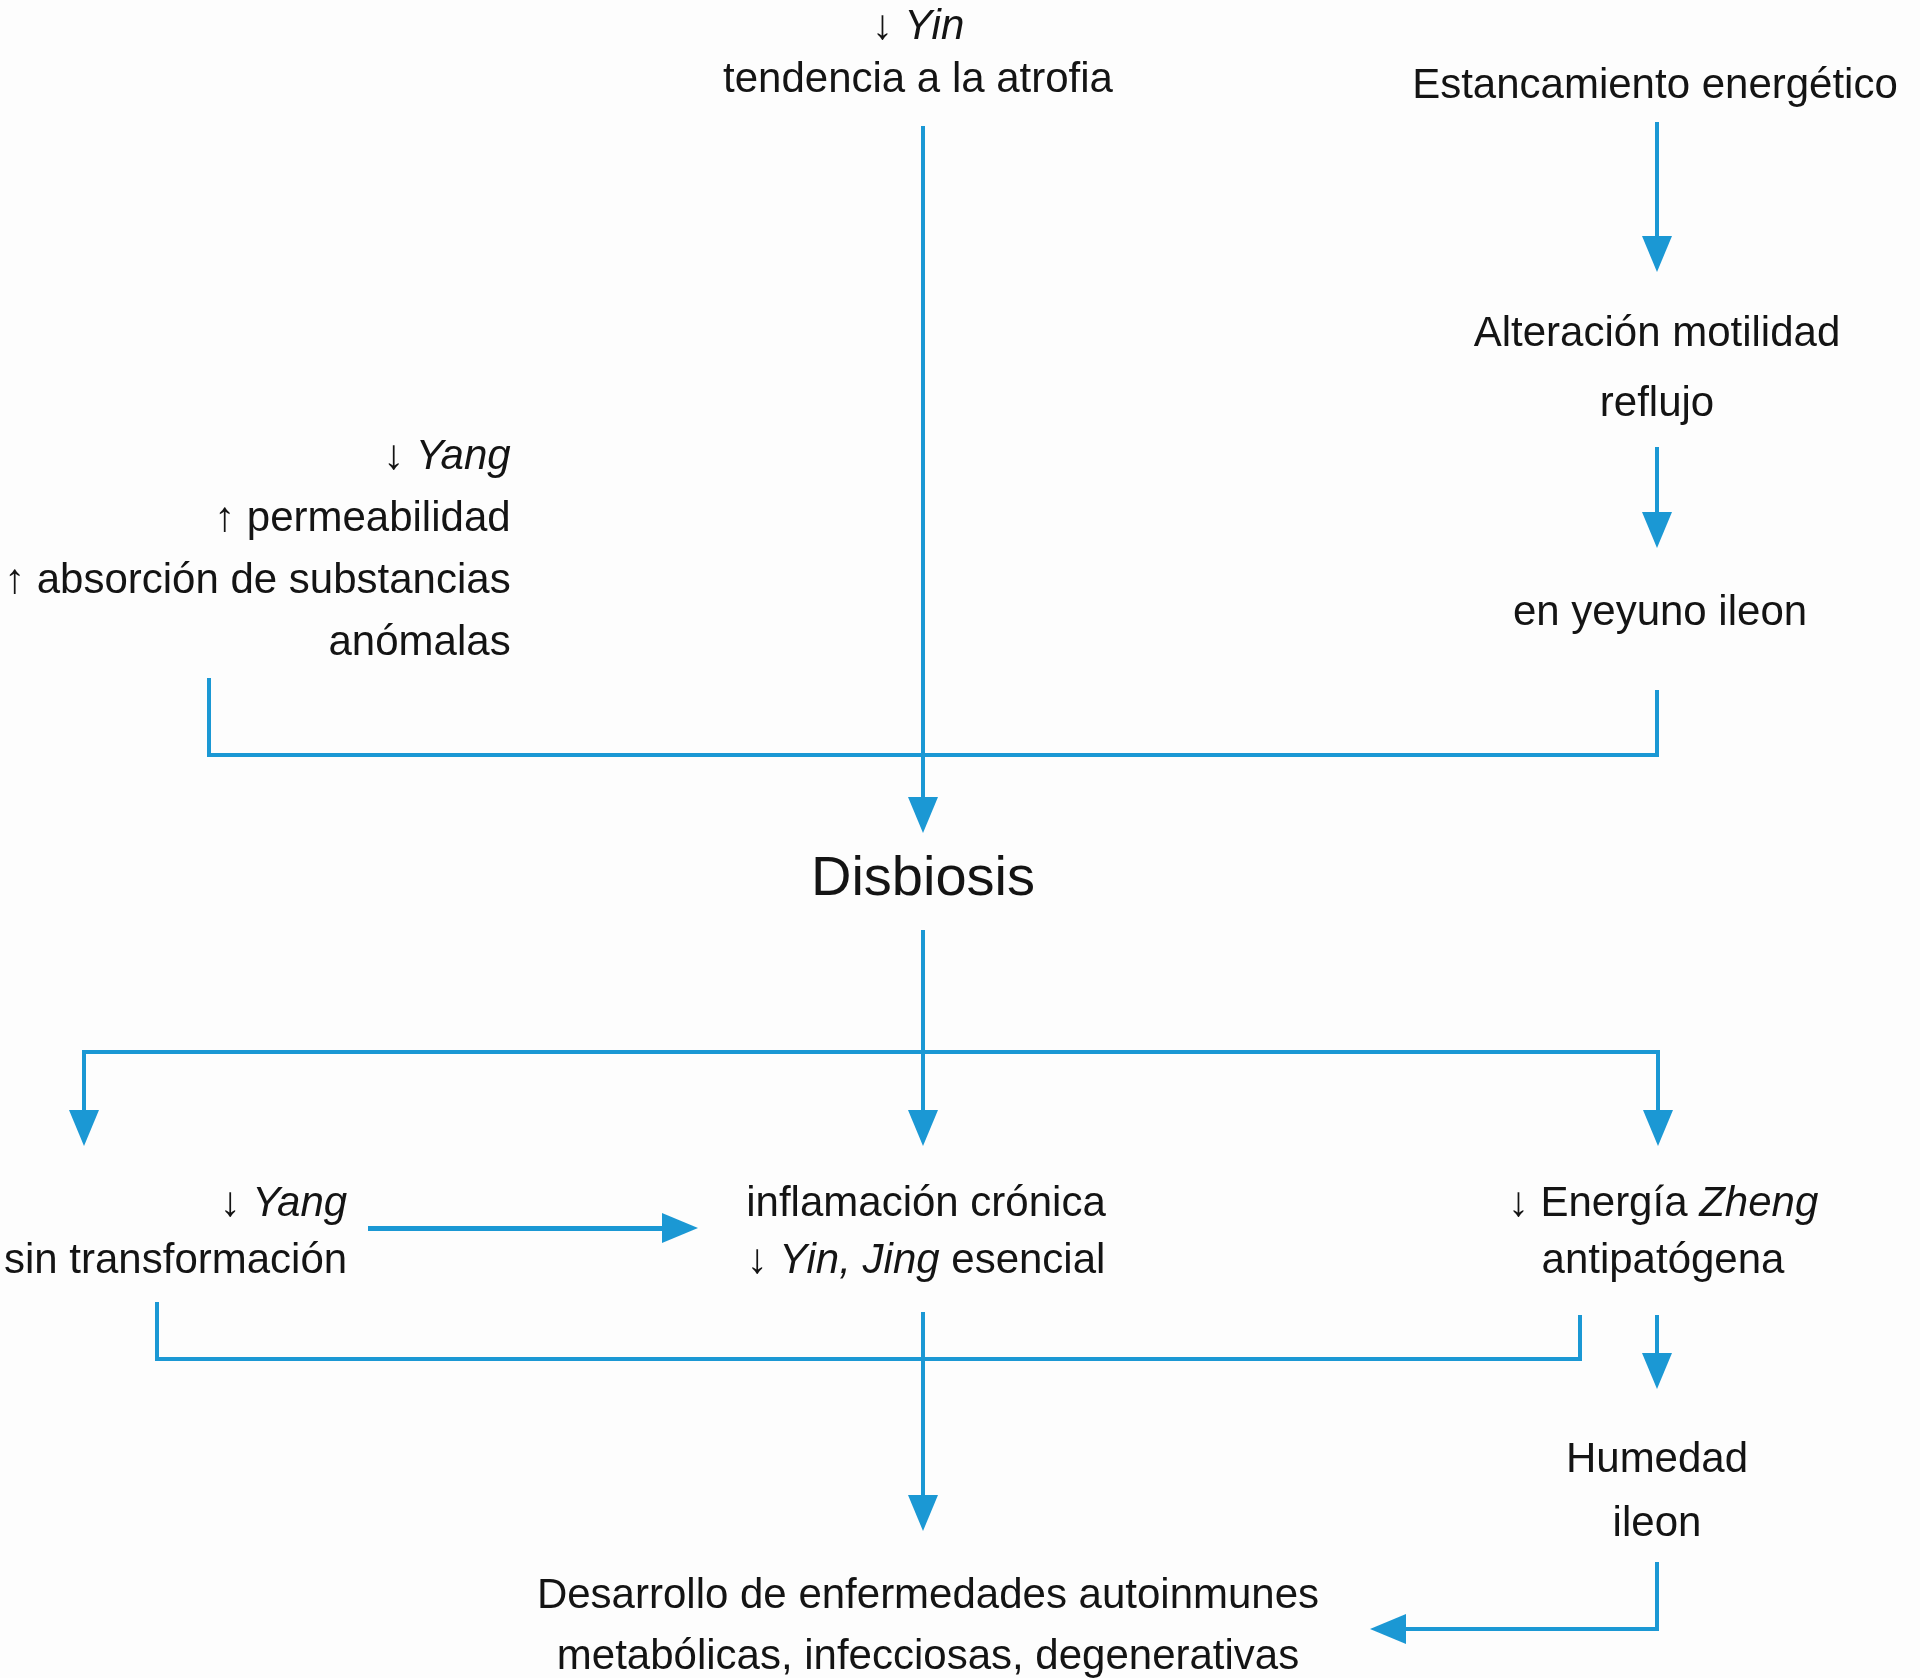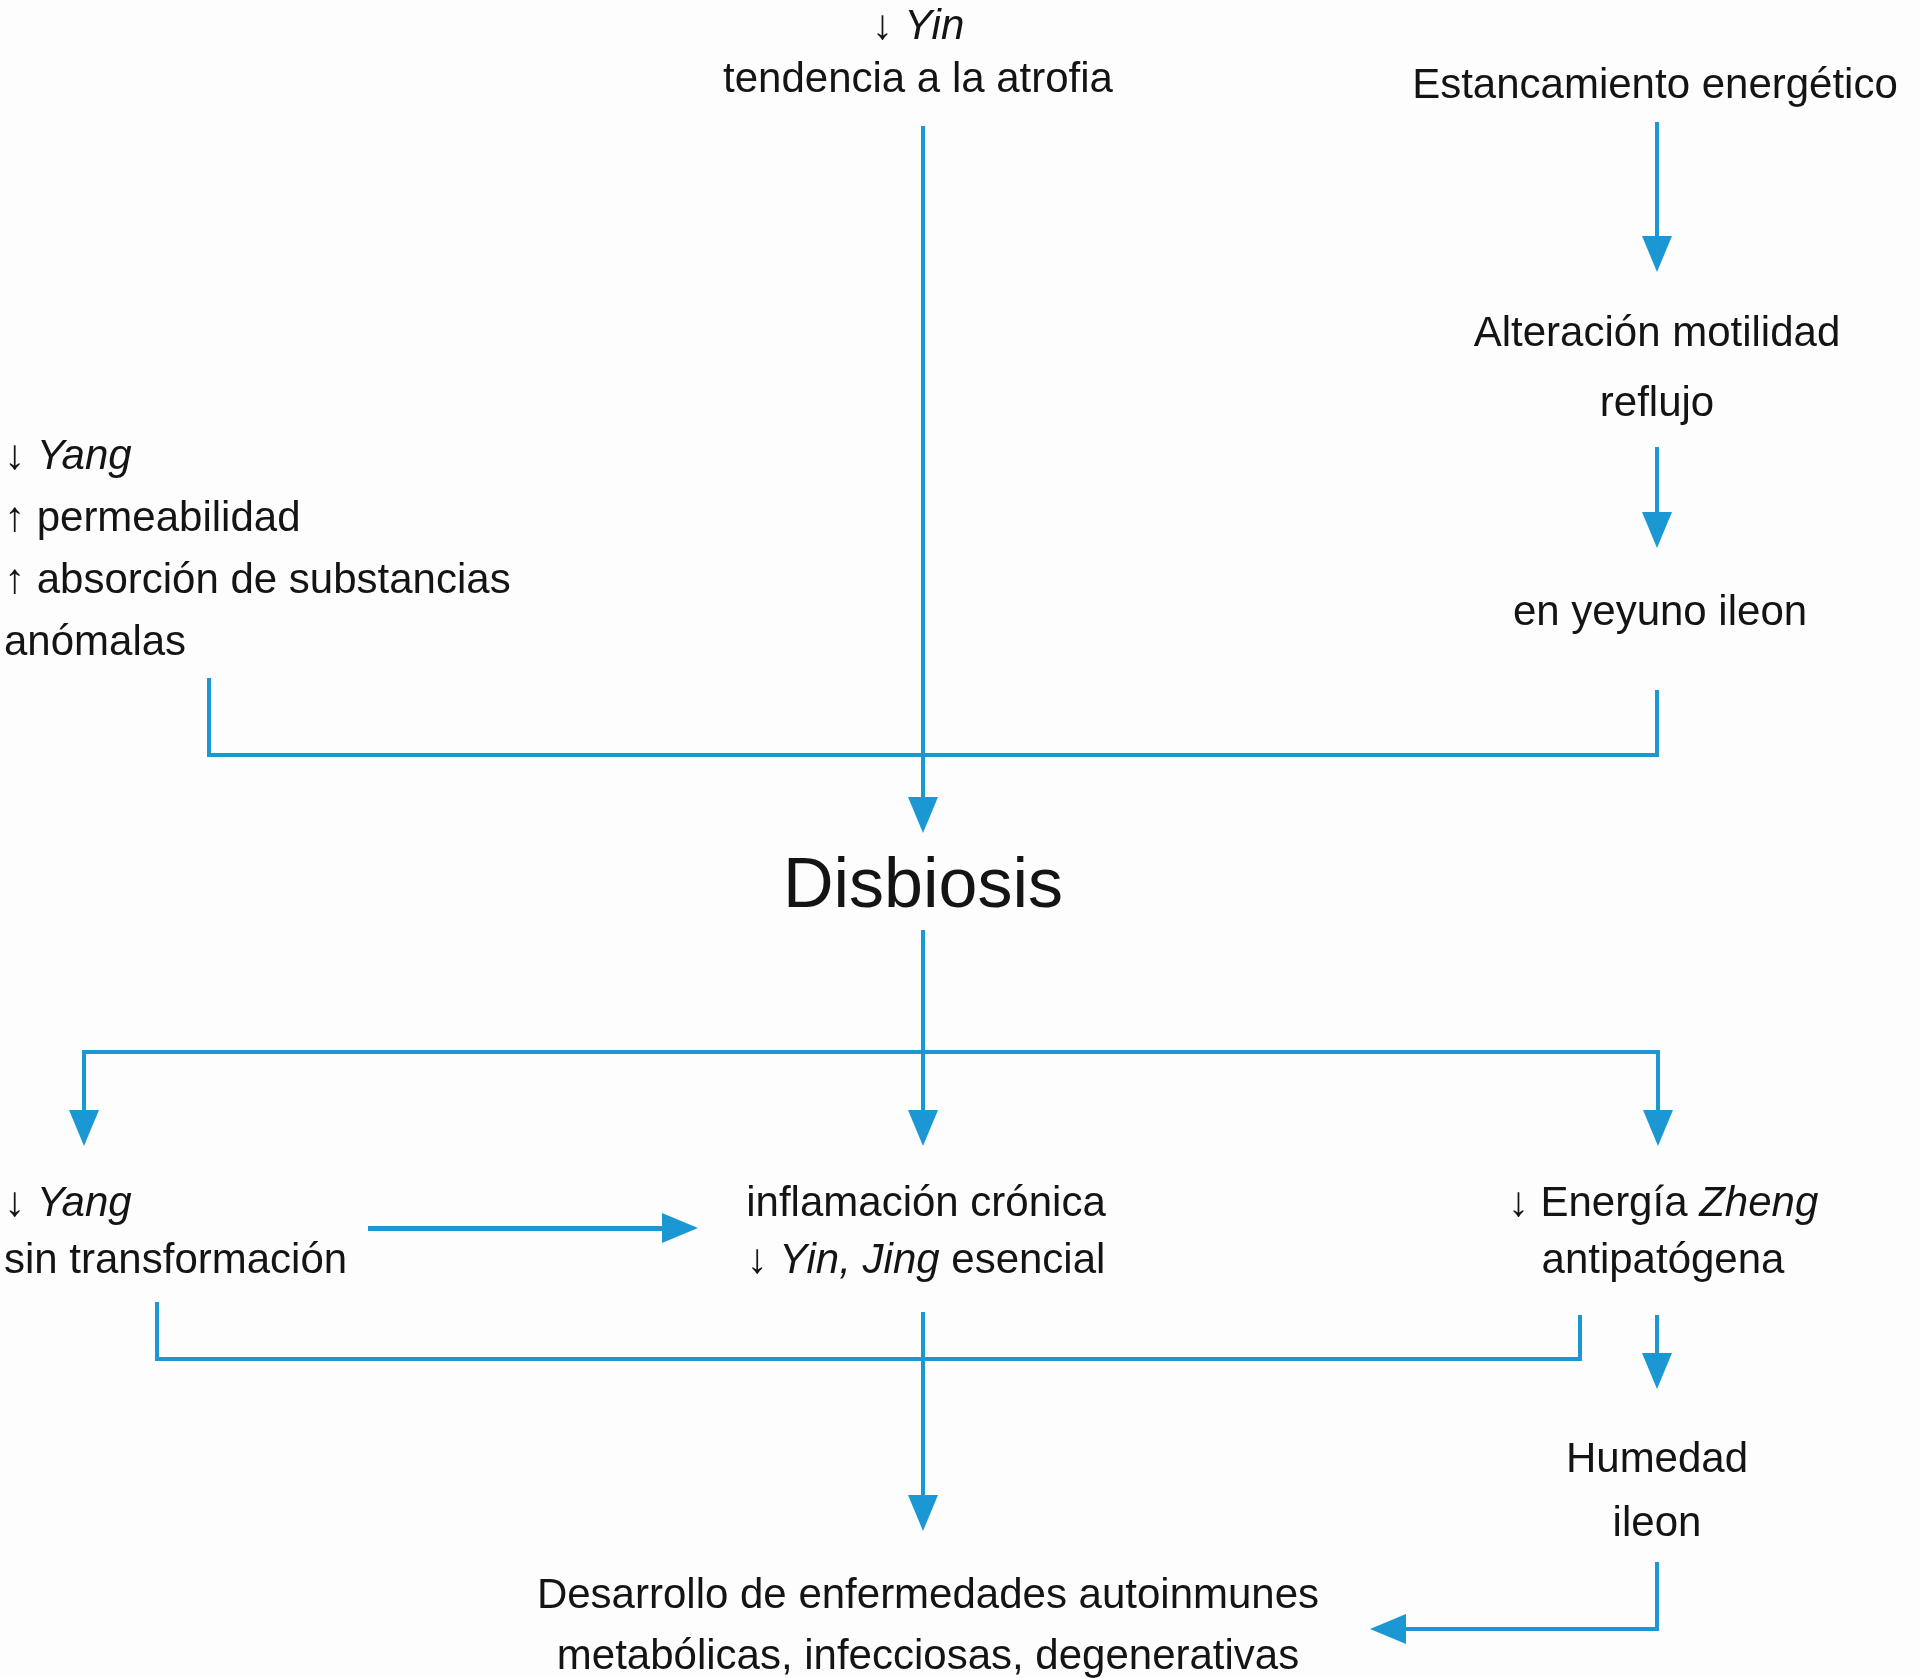--- a/index.html
+++ b/index.html
@@ -6,22 +6,22 @@
   .canvas{
     position:relative;
     width:1920px;height:1678px;
     background:var(--bg,#fdfdfd);
     font-family:"Liberation Sans","DejaVu Sans",sans-serif;
     color:var(--ink,#141414);
     overflow:hidden;
   }
   .t{position:absolute;font-size:42px;white-space:nowrap;}
   .t-center{transform:translateX(-50%);text-align:center;}
-  .t-left{text-align:left;}
-  .big{font-size:70px;}
+  .t-left{text-align:right;}
+  .big{font-size:56px;}
   .it{font-style:italic;}
   .ln{position:absolute;background:var(--accent,#1b98d4);}
   .ah{position:absolute;width:0;height:0;}
   .ah-down{border-left:15px solid transparent;border-right:15px solid transparent;border-top:36px solid var(--accent,#1b98d4);}
   .ah-right{border-top:15px solid transparent;border-bottom:15px solid transparent;border-left:36px solid var(--accent,#1b98d4);}
   .ah-left{border-top:15px solid transparent;border-bottom:15px solid transparent;border-right:36px solid var(--accent,#1b98d4);}
 </style>
 </head>
 <body>
 

